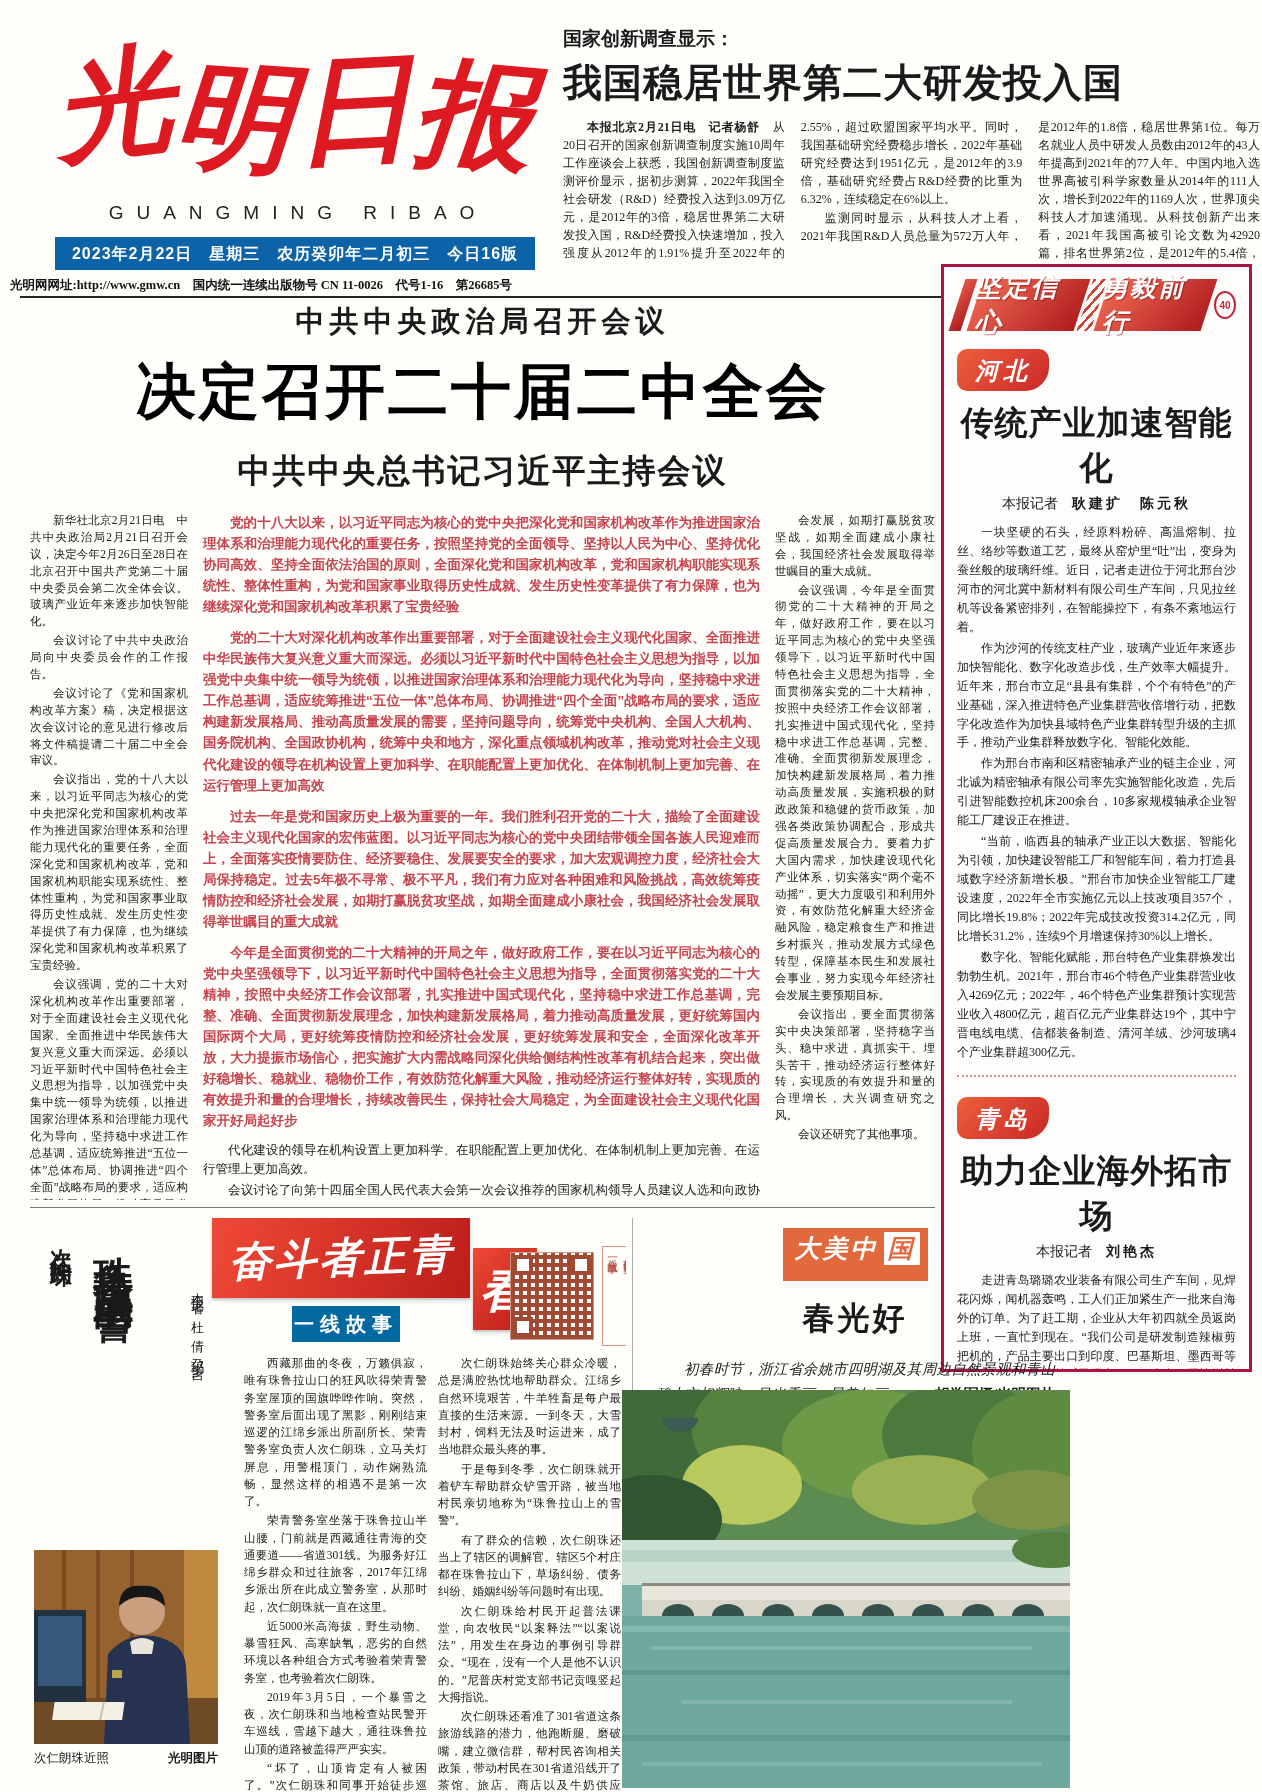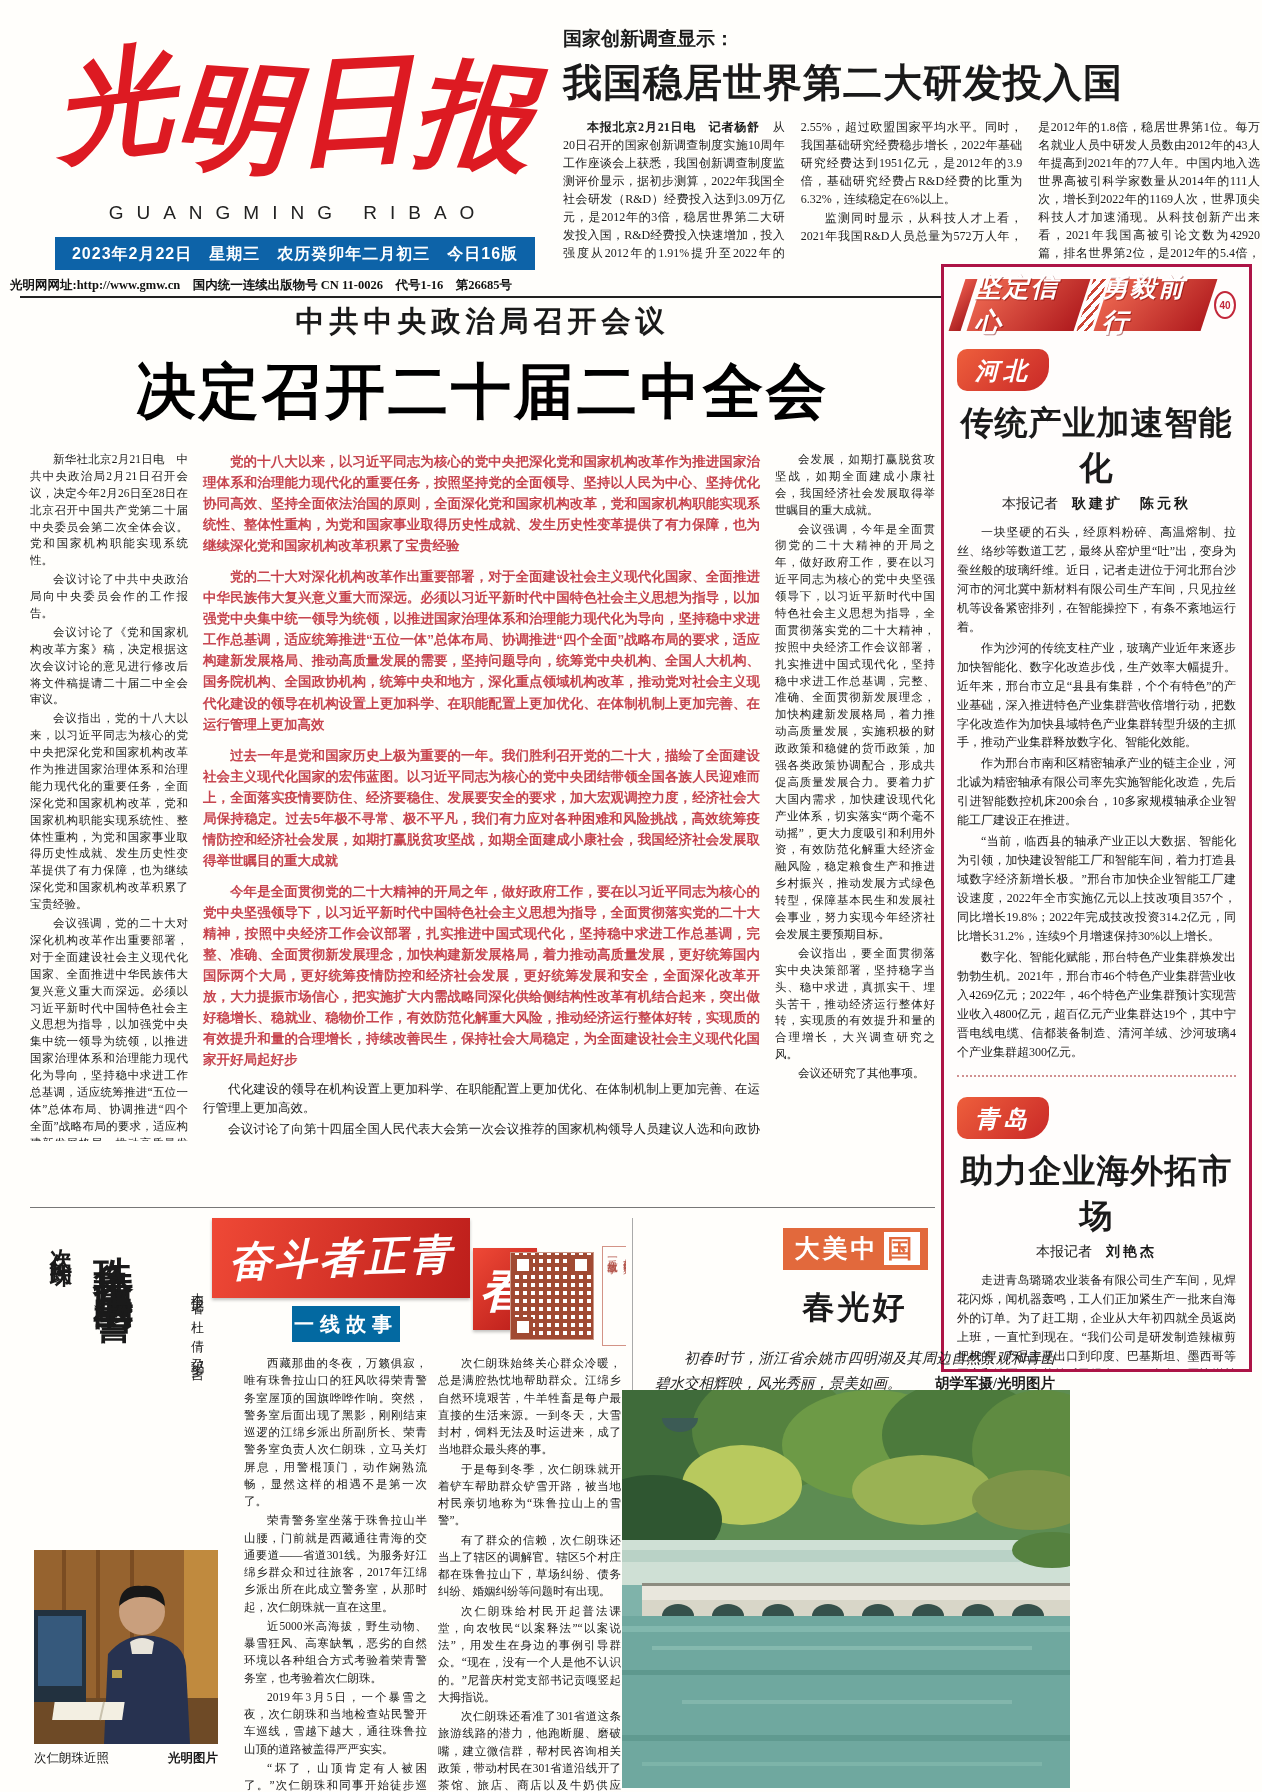--- a/index.html
+++ b/index.html
@@ -120,22 +120,22 @@
   .f-qr-label span { writing-mode:vertical-rl; font-size:10.5px; color:#b3544a; letter-spacing:1px; }
   .f-col { position:absolute; top:139px; width:183px; height:437px; overflow:hidden;
     font-size:11.5px; line-height:1.5; text-align:justify; }
   .f-col p { text-indent:2em; margin-bottom:2px; }
   .f-col1 { left:214px; } .f-col2 { left:408px; }
 
   
   .beauty { position:absolute; left:645px; top:1228px; width:420px; }
   .bm-badge-row { text-align:center; }
   .bm-badge { display:inline-flex; align-items:center; background:#e2693c; color:#fff;
-    font-size:25px; font-weight:bold; padding:4px 8px 5px 12px; letter-spacing:3px;
-    font-family:"Liberation Sans",sans-serif; }
+    font-size:25px; font-weight:bold; padding:4px 8px 16px 12px; letter-spacing:3px;
+    font-family:"Liberation Sans",sans-serif;font-style:italic; }
   .bm-badge .last { background:#fff; color:#e2693c; padding:0 4px; margin-left:5px; }
   .bm-title { text-align:center; font-size:32px; font-weight:bold; letter-spacing:3px; margin-top:16px; }
   .bm-caption { margin:16px 10px 0; font-size:14.5px; font-style:italic; line-height:1.7;
     text-align:justify; text-indent:2em; }
   .bm-caption .credit { font-style:normal; font-weight:bold; float:right; }
   .beauty-photo { position:absolute; left:622px; top:1390px; width:448px; height:398px; }
 
   svg { display:block; }
 </style>
 </head>
@@ -162,23 +162,24 @@
       <div>
           <p>监测同时显示，从科技人才上看，2021年我国R&amp;D人员总量为572万人年，是2012年的1.8倍，稳居世界第1位。每万名就业人员中研发人员数由2012年的43人年提高到2021年的77人年。中国内地入选世界高被引科学家数量从2014年的111人次，增长到2022年的1169人次，世界顶尖科技人才加速涌现。从科技创新产出来看，2021年我国高被引论文数为42920篇，排名世界第2位，是2012年的5.4倍，占世界比重为24.8%，比2012年提高17.5个百分点。每万人发明专利拥有量从2012年的3.2件提升至2021年的19.1件。专利国际化水平不断提高，PCT专利申请量从2012年的1.9万件增至2021年的6.96万件，连续三年位居世界首位。2021年技术合同成交额达到37294亿元，是2012年的5.8倍。</p>
         </div>
 
     </div>
   </article>
 
   <section class="main-art">
     <div class="ma-kicker">中共中央政治局召开会议</div>
     <h1 class="ma-headline">决定召开二十届二中全会</h1>
+    <div class="ma-sub">中共中央总书记习近平主持会议</div>
     <div class="ma-cols">
       <div class="col-narrow">
-          <p>新华社北京2月21日电　中共中央政治局2月21日召开会议，决定今年2月26日至28日在北京召开中国共产党第二十届中央委员会第二次全体会议。党和国家机构职能实现系统性。</p>
+          <p>新华社北京2月21日电　中共中央政治局2月21日召开会议，决定今年2月26日至28日在北京召开中国共产党第二十届中央委员会第二次全体会议。玻璃产业近年来逐步加快智能化。</p>
           <p>会议讨论了中共中央政治局向中央委员会作的工作报告。</p>
           <p>会议讨论了《党和国家机构改革方案》稿，决定根据这次会议讨论的意见进行修改后将文件稿提请二十届二中全会审议。</p>
           <p>会议指出，党的十八大以来，以习近平同志为核心的党中央把深化党和国家机构改革作为推进国家治理体系和治理能力现代化的重要任务，全面深化党和国家机构改革，党和国家机构职能实现系统性、整体性重构，为党和国家事业取得历史性成就、发生历史性变革提供了有力保障，也为继续深化党和国家机构改革积累了宝贵经验。</p>
           <p>会议强调，党的二十大对深化机构改革作出重要部署，对于全面建设社会主义现代化国家、全面推进中华民族伟大复兴意义重大而深远。必须以习近平新时代中国特色社会主义思想为指导，以加强党中央集中统一领导为统领，以推进国家治理体系和治理能力现代化为导向，坚持稳中求进工作总基调，适应统筹推进“五位一体”总体布局、协调推进“四个全面”战略布局的要求，适应构建新发展格局、推动高质量发展的需要，坚持问题导向，统筹党中央机构、全国人大机构、国务院机构、全国政协机构，统筹中央和地方，深化重点领域机构改革，推动党对社会主义现</p>
         </div>
       <div class="col-center">
         <div class="red-block">
             <p>党的十八大以来，以习近平同志为核心的党中央把深化党和国家机构改革作为推进国家治理体系和治理能力现代化的重要任务，按照坚持党的全面领导、坚持以人民为中心、坚持优化协同高效、坚持全面依法治国的原则，全面深化党和国家机构改革，党和国家机构职能实现系统性、整体性重构，为党和国家事业取得历史性成就、发生历史性变革提供了有力保障，也为继续深化党和国家机构改革积累了宝贵经验</p>
             <p>党的二十大对深化机构改革作出重要部署，对于全面建设社会主义现代化国家、全面推进中华民族伟大复兴意义重大而深远。必须以习近平新时代中国特色社会主义思想为指导，以加强党中央集中统一领导为统领，以推进国家治理体系和治理能力现代化为导向，坚持稳中求进工作总基调，适应统筹推进“五位一体”总体布局、协调推进“四个全面”战略布局的要求，适应构建新发展格局、推动高质量发展的需要，坚持问题导向，统筹党中央机构、全国人大机构、国务院机构、全国政协机构，统筹中央和地方，深化重点领域机构改革，推动党对社会主义现代化建设的领导在机构设置上更加科学、在职能配置上更加优化、在体制机制上更加完善、在运行管理上更加高效</p>
             <p>过去一年是党和国家历史上极为重要的一年。我们胜利召开党的二十大，描绘了全面建设社会主义现代化国家的宏伟蓝图。以习近平同志为核心的党中央团结带领全国各族人民迎难而上，全面落实疫情要防住、经济要稳住、发展要安全的要求，加大宏观调控力度，经济社会大局保持稳定。过去5年极不寻常、极不平凡，我们有力应对各种困难和风险挑战，高效统筹疫情防控和经济社会发展，如期打赢脱贫攻坚战，如期全面建成小康社会，我国经济社会发展取得举世瞩目的重大成就</p>

